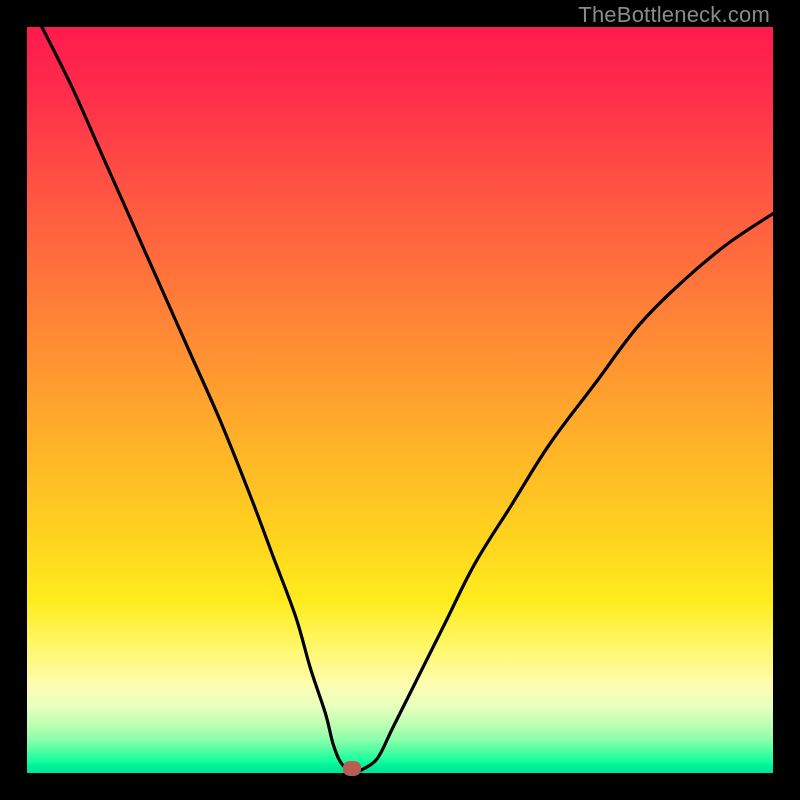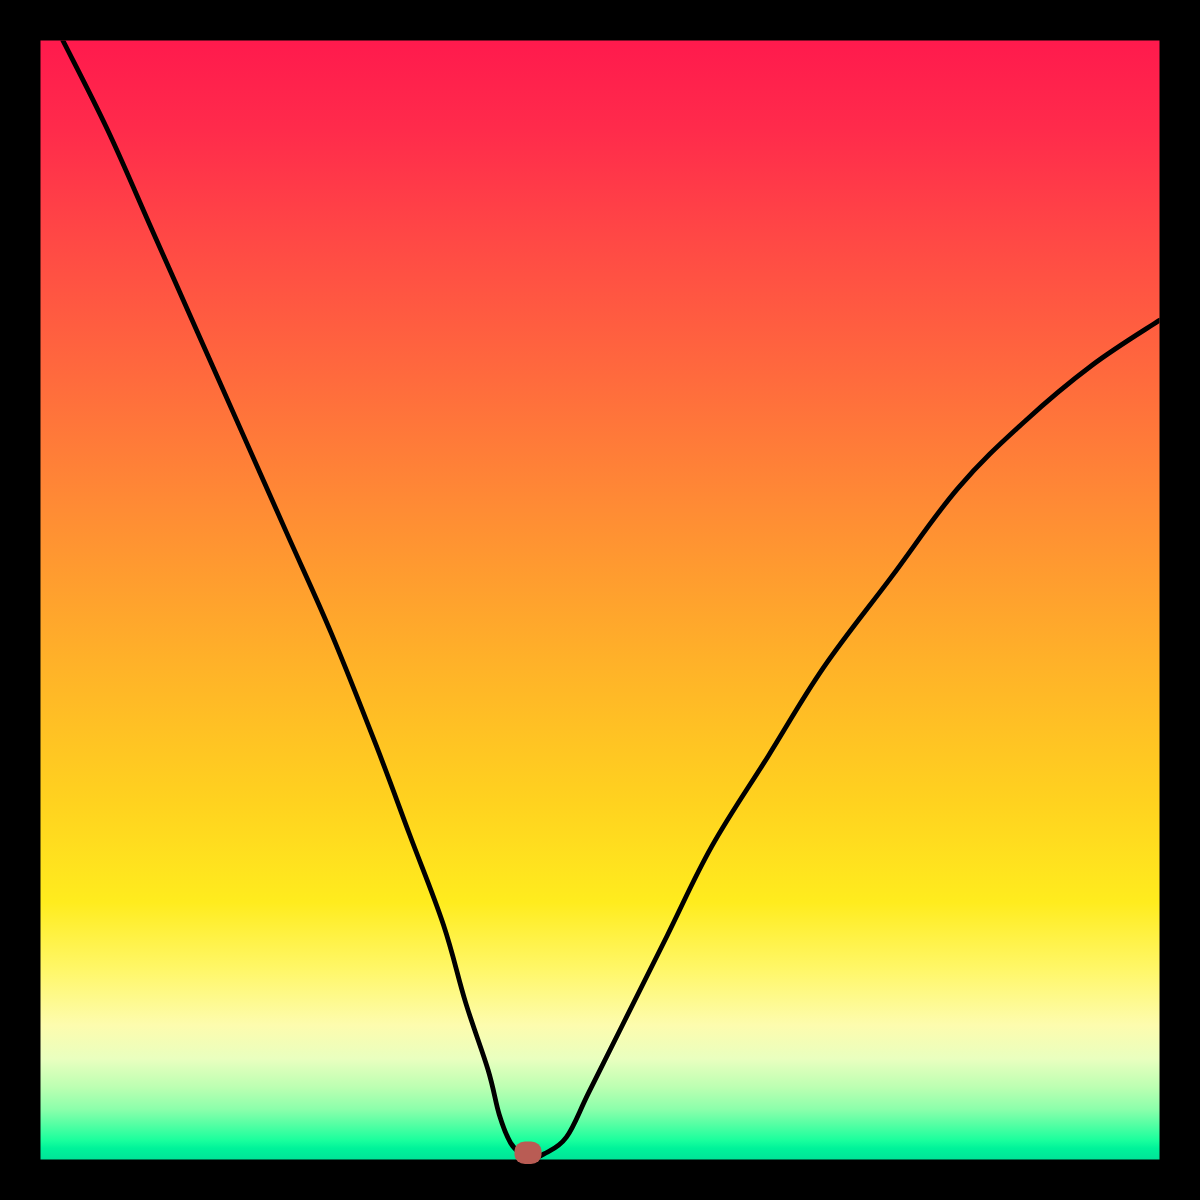--- a/index.html
+++ b/index.html
@@ -69,20 +69,21 @@
     height: 15px;
     background: #b95c54;
     border-radius: 7px / 6px;
   }
 </style>
 </head>
 <body>
 
 <div class="frame">
 
+  <div class="watermark">TheBottleneck.com</div>
 
   <div class="plot-area">
 
     <svg class="curve" viewBox="0 0 746 746" preserveAspectRatio="none">
       <path id="curve-path" fill="none" stroke="#000" stroke-width="3.2" stroke-linejoin="round" stroke-linecap="round" d="M 14.92,0 C 20.2912,10.742399999999991 34.0176,36.852399999999946 44.76,59.67999999999995 C 55.502399999999994,82.50759999999995 63.857600000000005,102.64960000000004 74.60000000000001,126.82000000000005 C 85.34240000000001,150.99040000000008 93.69760000000001,169.78960000000006 104.44000000000001,193.96000000000004 C 115.18240000000002,218.1304 123.5376,236.9296 134.28,261.09999999999997 C 145.0224,285.27039999999994 153.3776,304.0695999999999 164.12,328.23999999999995 C 174.8624,352.4104 183.2176,369.8668 193.96,395.38 C 204.7024,420.8932 214.4004,445.8096 223.79999999999998,469.98 C 233.19959999999998,494.15040000000005 238.1232,508.1752000000001 246.18,529.6600000000001 C 254.23680000000002,551.1448 261.846,569.1980000000001 268.56,589.34 C 275.274,609.482 278.10880000000003,624.1035999999999 283.48,641.56 C 288.8512,659.0164 294.37160000000006,672.892 298.40000000000003,686.32 C 302.4284,699.748 303.1744,707.4318 305.85999999999996,716.16 C 308.5455999999999,724.8882 310.63439999999997,730.1102 313.32,734.81 C 316.0056,739.5097999999999 318.09439999999995,740.52436 320.78,742.27 C 323.4656,744.01564 325.5544,744.508 328.24,744.508 C 330.92560000000003,744.508 331.6716,744.68704 335.7,742.27 C 339.72839999999997,739.8529599999999 345.2488,738.4654 350.62,731.08 C 355.9912,723.6946 358.826,714.668 365.54,701.24 C 372.254,687.812 378.5204,675.2792000000001 387.92,656.48 C 397.31960000000004,637.6808 407.0176000000001,618.2847999999999 417.76000000000005,596.8 C 428.5024,575.3152 435.5148,558.6048 447.59999999999997,537.12 C 459.68519999999995,515.6352 471.47200000000004,498.9248 484.90000000000003,477.44 C 498.32800000000003,455.9552 507.4291999999999,439.2448 522.1999999999999,417.76 C 536.9707999999999,396.2752 550.8464,379.5648 566.96,358.08 C 583.0736,336.5952 595.6063999999999,317.1992 611.7199999999999,298.40000000000003 C 627.8335999999999,279.60080000000005 640.3664,268.4108 656.48,253.64 C 672.5936,238.86919999999998 685.1264,228.42520000000002 701.24,216.34000000000003 C 717.3536,204.25480000000005 737.9432,191.87120000000002 746,186.5"></path>
     </svg>
 
     <div class="marker" id="marker" style="left: 315.51px; top: 733.762px; background: rgb(185, 92, 84);"></div>
   </div>
 </div>

